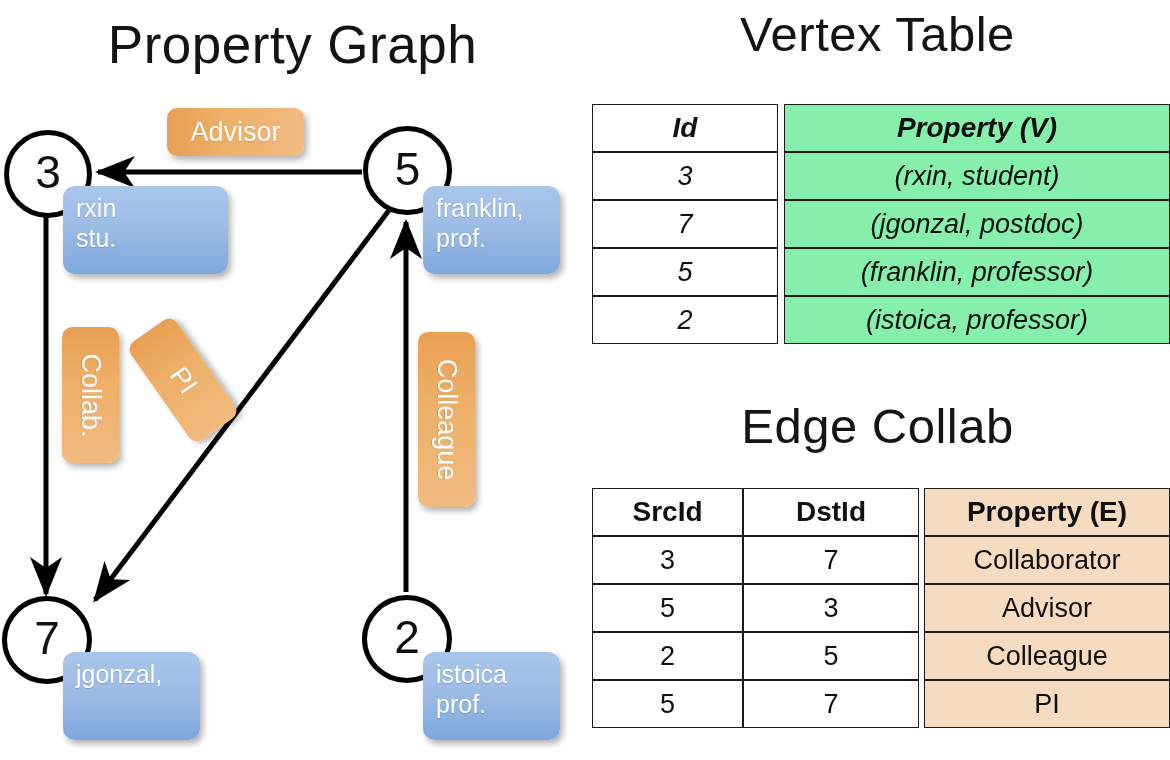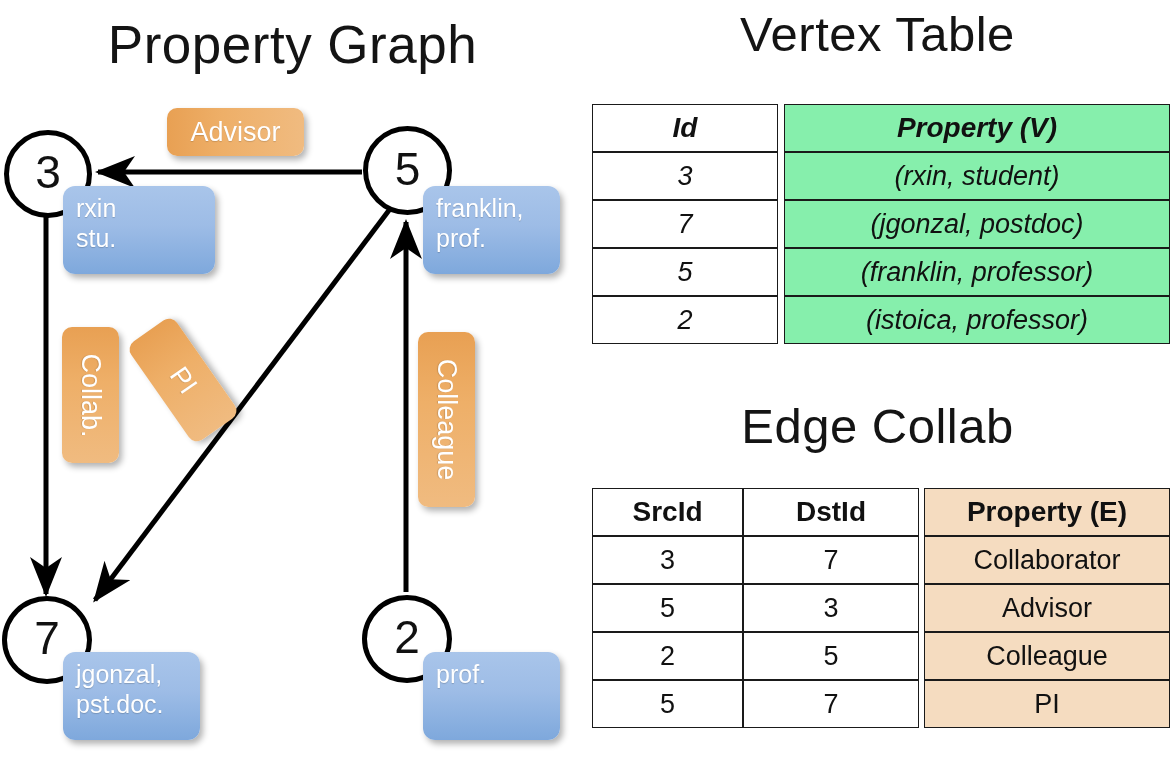--- a/index.html
+++ b/index.html
@@ -95,36 +95,36 @@
     <g>
       <line x1="406" y1="592" x2="406" y2="222" stroke="#000" stroke-width="5" marker-end="url(#ah)"></line>
     </g>
   </svg>
 
   <div class="node" style="left:4px;top:130px;width:88px;height:88px;">3</div>
   <div class="node" style="left:363px;top:126px;width:89px;height:89px;">5</div>
   <div class="node" style="left:2px;top:596px;width:90px;height:88px;">7</div>
   <div class="node" style="left:362px;top:595px;width:90px;height:88px;">2</div>
 
-  <div class="vbox" style="left:63px;top:186px;width:152px;height:88px;">
+  <div class="vbox" style="left:63px;top:186px;width:165px;height:88px;">
     <div>rxin</div>
     <div>stu.</div>
   </div>
 
   <div class="vbox" style="left:423px;top:186px;width:137px;height:88px;">
     <div>franklin,</div>
     <div>prof.</div>
   </div>
 
   <div class="vbox" style="left:63px;top:652px;width:137px;height:88px;">
     <div>jgonzal,</div>
-    <div>pst.doc.</div>
   </div>
 
   <div class="vbox" style="left:423px;top:652px;width:137px;height:88px;">
+    <div>istoica</div>
     <div>prof.</div>
   </div>
 
   <div class="ebox" style="left:167px;top:108px;width:137px;height:48px;">Advisor</div>
 
   <div class="ebox vert" style="left:62px;top:327px;width:57px;height:136px;">
     <span class="rot90">Collab.</span>
   </div>
 
   <div class="ebox vert" style="left:418px;top:332px;width:57px;height:175px;">

